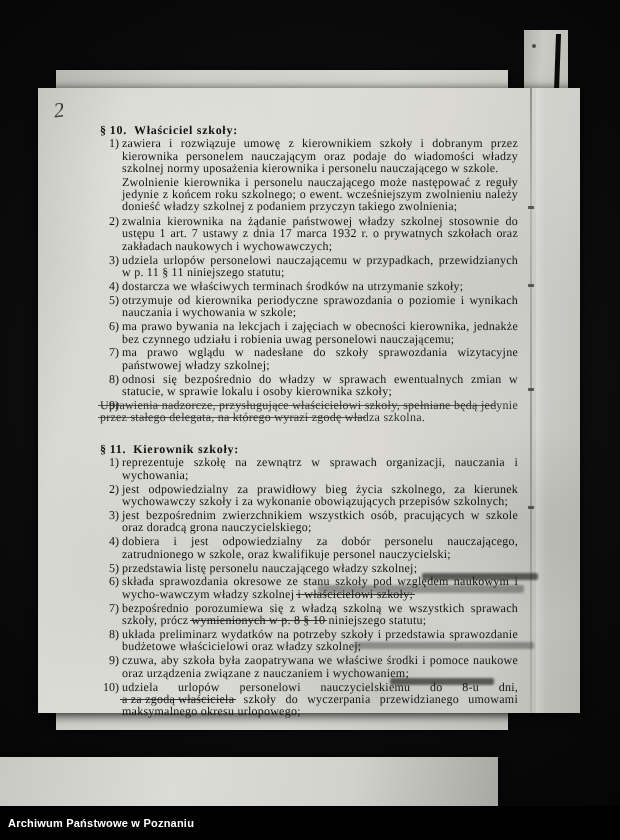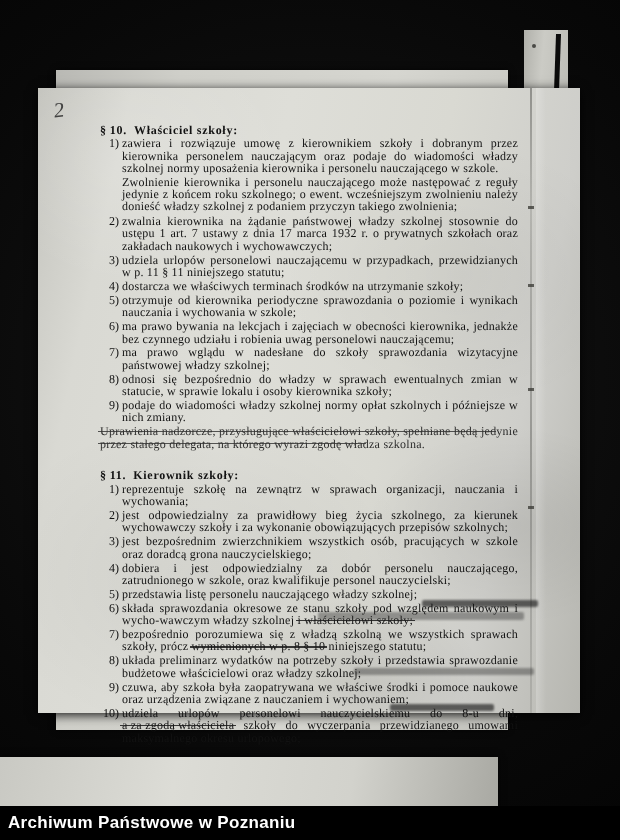--- a/index.html
+++ b/index.html
@@ -213,21 +213,21 @@
     position: absolute;
     left: 0; bottom: 0;
     width: 620px; height: 34px;
     background: #000;
     display: flex;
     align-items: center;
   }
   .footer .credit {
     color: #fff;
     font-family: "Liberation Sans", sans-serif;
-    font-size: 17px;
+    font-size: 11px;
     font-weight: 700;
     letter-spacing: .02em;
     padding-left: 8px;
   }
 </style>
 </head>
 <body>
 
 <div id="scan">
 
@@ -287,21 +287,20 @@
           <li>
             <span class="marker">7)</span>
             <span>ma prawo wglądu w nadesłane do szkoły sprawozdania wizytacyjne państwowej władzy szkolnej;</span>
           </li>
           <li>
             <span class="marker">8)</span>
             <span>odnosi się bezpośrednio do władzy w sprawach ewentualnych zmian w statucie, w sprawie lokalu i osoby kierownika szkoły;</span>
           </li>
           <li>
             <span class="marker">9)</span>
-            <span>podaje do wiadomości władzy szkolnej normy opłat szkolnych i późniejsze w nich zmiany.</span>
           </li>
         </ol>
 
         <div class="struck" style="margin-top:1px;">
           <span>Uprawienia nadzorcze, przysługujące właścicielowi szkoły, spełniane będą jedynie przez stałego delegata, na którego wyrazi zgodę władza szkolna.</span>
           <span class="line" style="top:5.5px;  width:398px;"></span>
           <span class="line" style="top:17.6px; width:268px;"></span>
         </div>
       </div>
 

